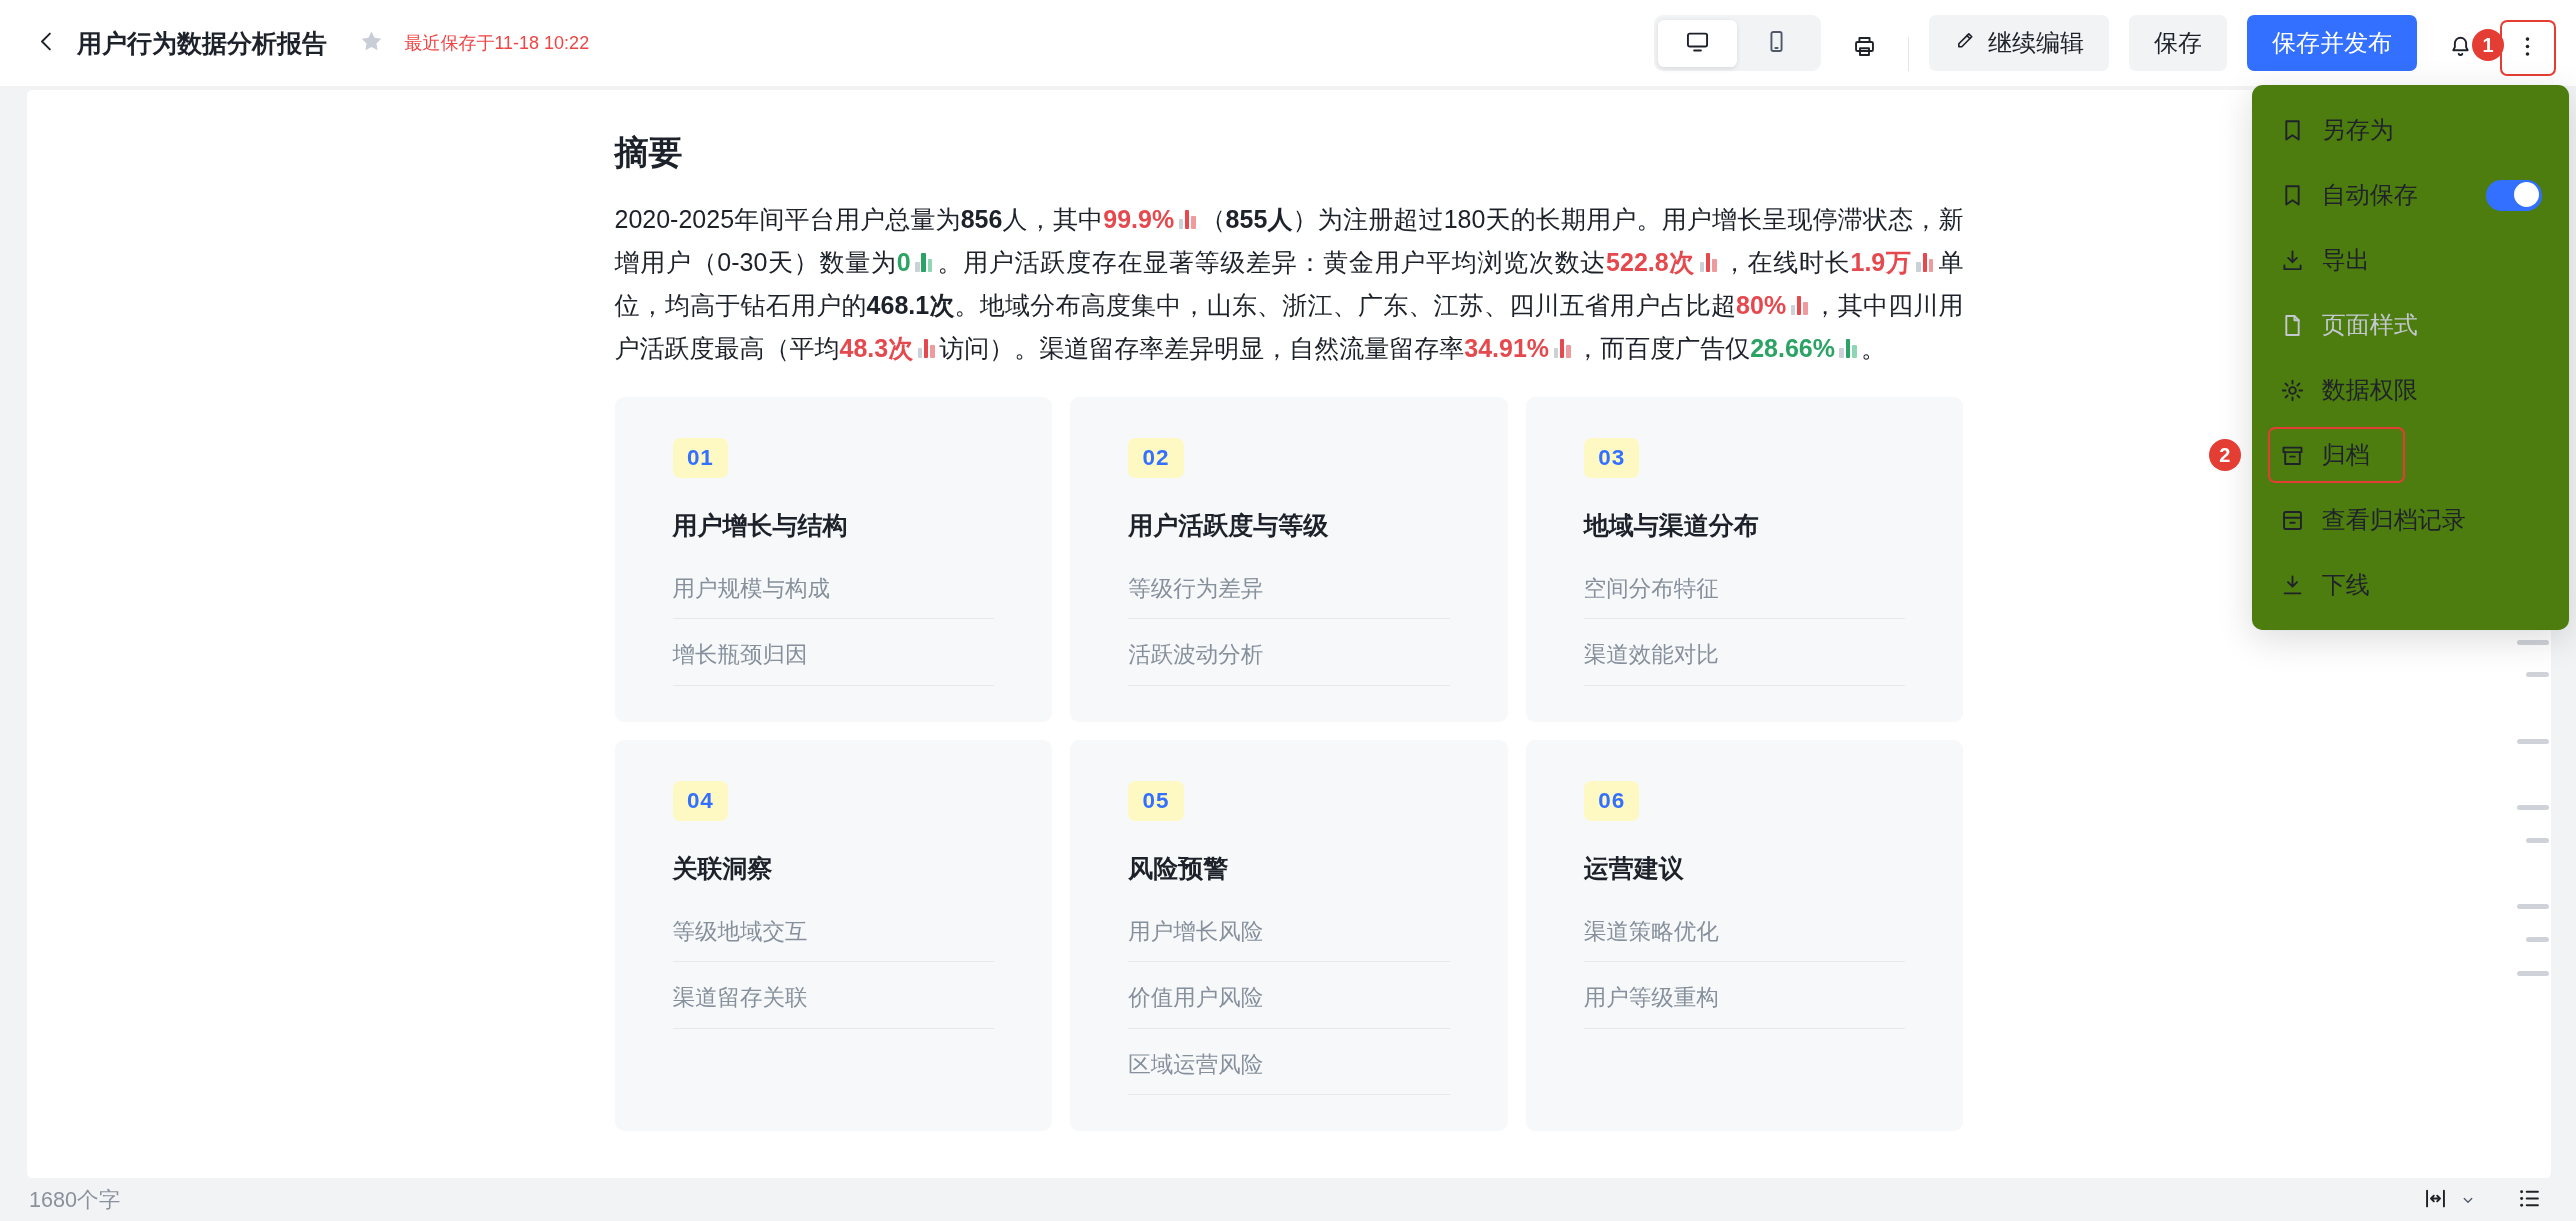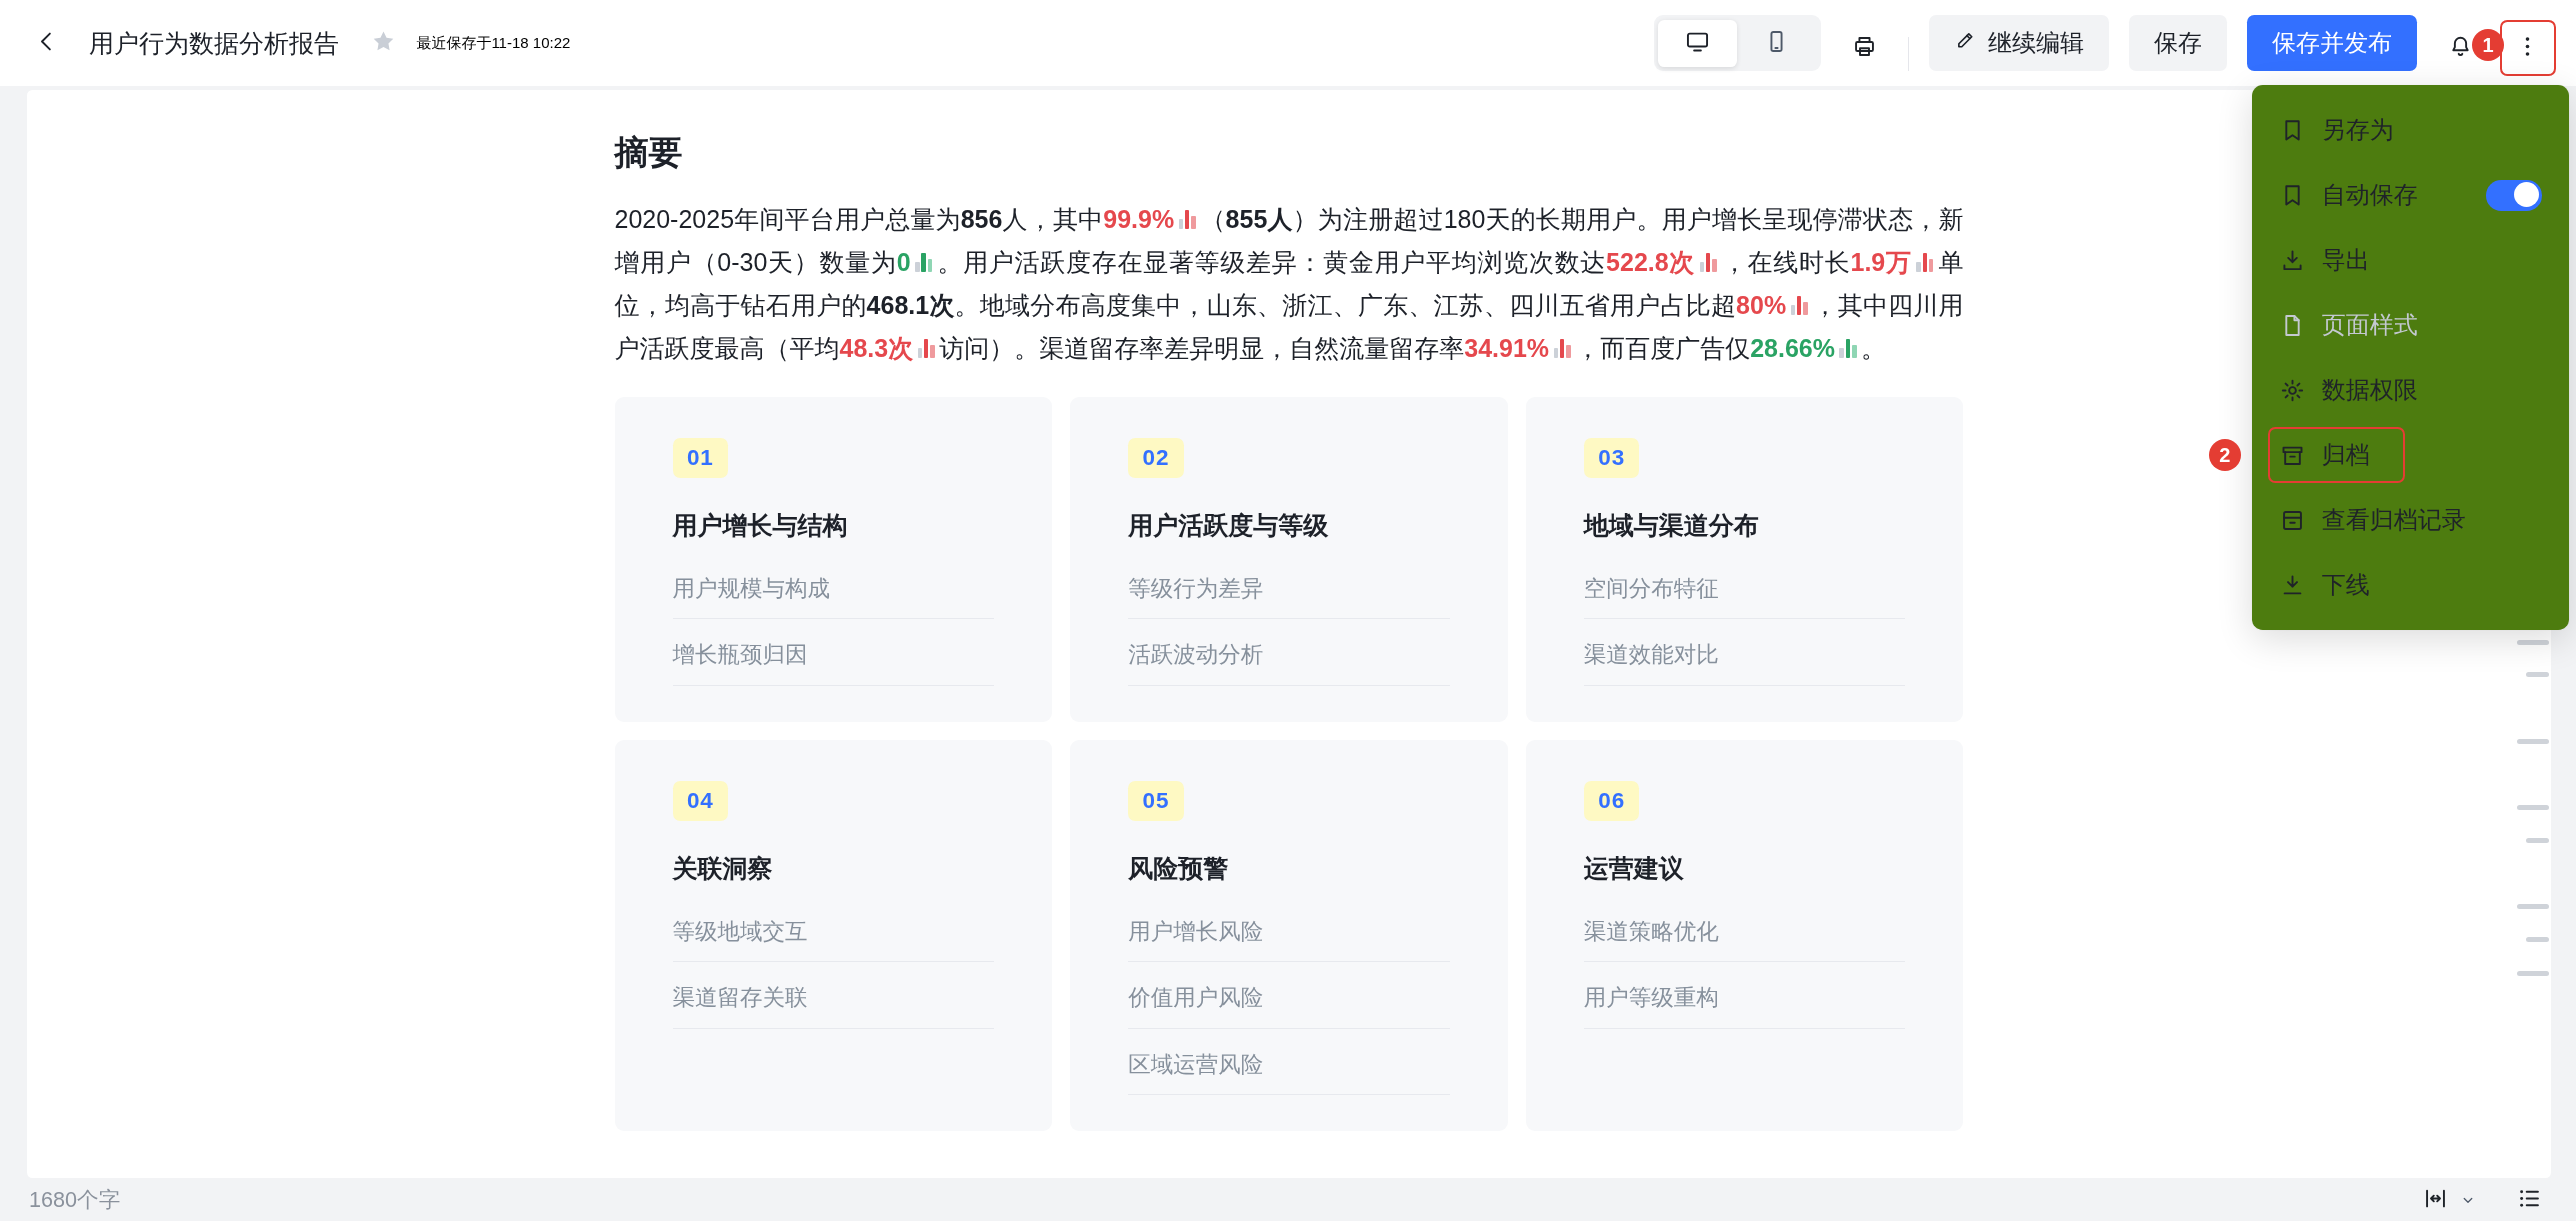--- a/index.html
+++ b/index.html
@@ -9,23 +9,23 @@
     font-family:"Liberation Sans","DejaVu Sans",sans-serif;
     background:#f2f3f5;
     color:#1d2129;
   }
   #app{position:relative;width:2576px;height:1221px;}
 
   
   .topbar{position:absolute;top:0;left:0;width:100%;height:86px;background:#fff;
     display:flex;align-items:center;padding:0 25px;gap:9px;z-index:15;}
   .back-btn{width:43px;height:43px;display:flex;align-items:center;justify-content:center;cursor:pointer;color:#1d2129;}
-  .doc-title{font-size:25px;font-weight:normal;margin-right:21.6px;white-space:nowrap;margin-left:12px;}
+  .doc-title{font-size:25px;font-weight:bold;margin-right:21.6px;white-space:nowrap;}
   .star{display:flex;align-items:center;color:#c9ced6;margin-right:10.8px;cursor:pointer;}
-  .saved-at{font-size:15px;color:#000000;white-space:nowrap;text-align:center;}
+  .saved-at{font-size:18px;color:#ef4444;white-space:nowrap;text-align:center;}
   .topbar-right{margin-left:auto;display:flex;align-items:flex-end;gap:20px;}
   .seg{display:flex;background:#f2f3f5;border-radius:9px;padding:4.5px;}
   .seg-item{width:79px;height:47px;border-radius:6.3px;display:flex;align-items:center;justify-content:center;color:#4e5969;cursor:pointer;}
   .seg-item.active{background:#fff;box-shadow:0 1.8px 5.4px rgba(0,0,0,.10);color:#1d2129;}
   .icon-btn{width:47px;height:47px;display:flex;align-items:center;justify-content:center;color:#1f2329;cursor:pointer;border-radius:7.2px;}
   .vdivider{width:0.9px;height:34px;background:#e5e6eb;}
   .btn{height:56px;border-radius:7.2px;display:flex;align-items:center;justify-content:center;
     font-size:24px;padding:0 25px;cursor:pointer;gap:10.8px;white-space:nowrap;}
   .btn.gray{background:#f2f3f5;color:#1d2129;}
   .btn.primary{background:#3370ff;color:#fff;}

